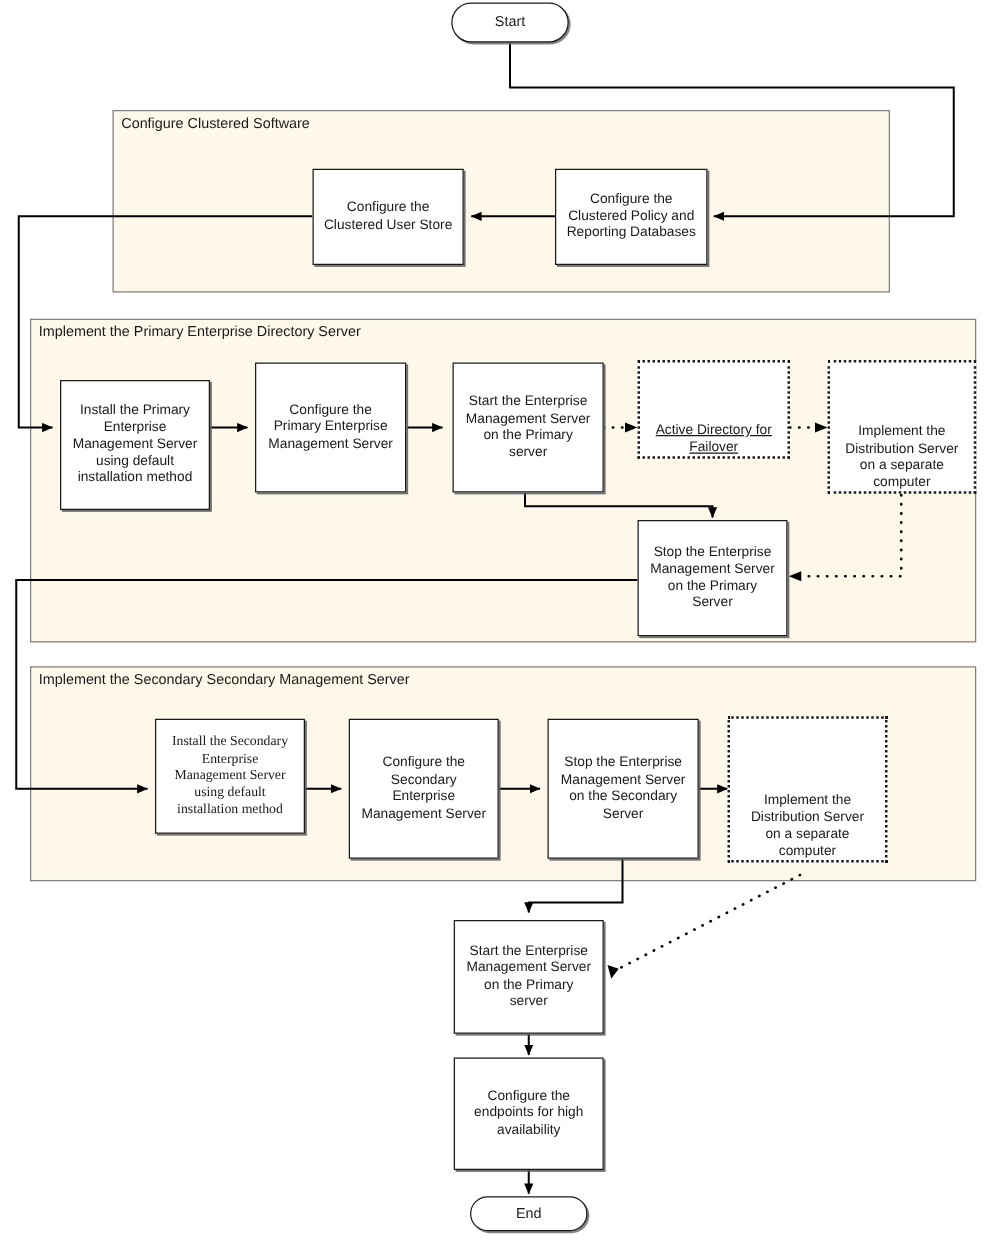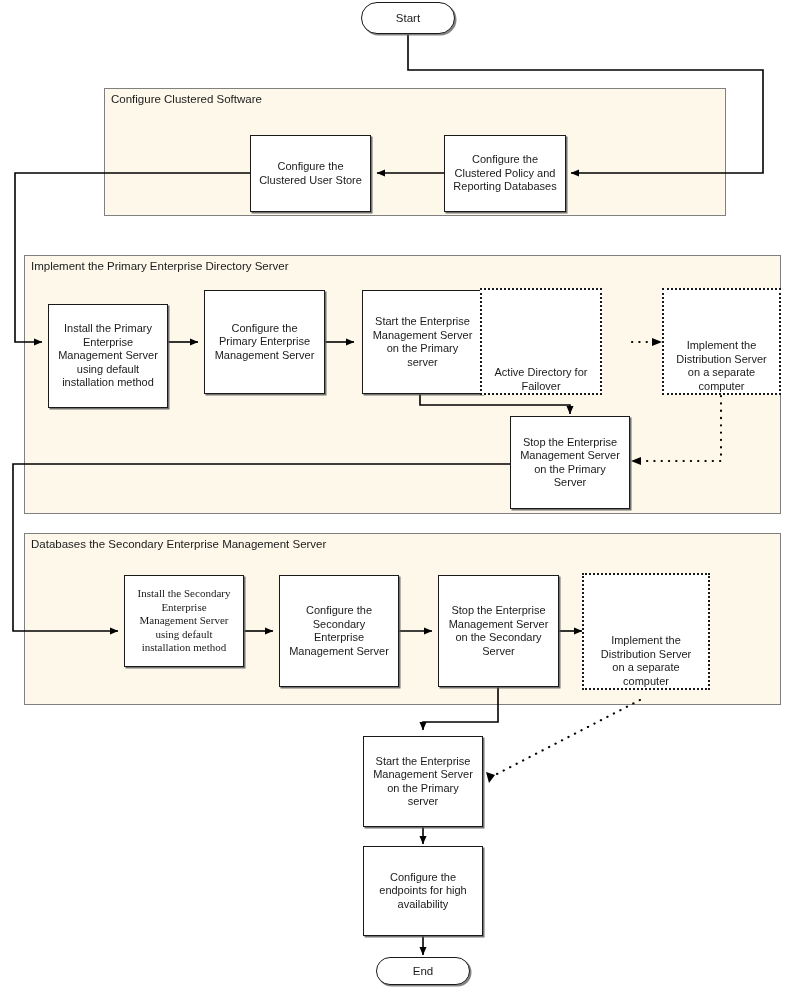--- a/index.html
+++ b/index.html
@@ -76,30 +76,30 @@
     color: #1a1a1a;
     box-shadow: 1.5px 1.5px 0 rgba(110,110,110,0.85);
     text-align: center;
   }
 </style>
 </head>
 <body>
 
 <div id="canvas">
 
-  <div class="group-box" style="left:104px; top:88px; width:622px; height:128px;">
+  <div class="group-box" style="left:90px; top:88px; width:622px; height:146px;">
     <div class="group-title">Configure Clustered Software</div>
   </div>
 
   <div class="group-box" style="left:24px; top:255px; width:757px; height:259px;">
     <div class="group-title">Implement the Primary Enterprise Directory Server</div>
   </div>
 
   <div class="group-box" style="left:24px; top:533px; width:757px; height:172px;">
-    <div class="group-title">Databases the Secondary Enterprise Management Server</div>
+    <div class="group-title">Implement the Secondary Secondary Management Server</div>
   </div>
 
   <svg class="layer" viewBox="0 0 793 1003">
     <defs>
       <marker id="arrow" markerWidth="9" markerHeight="9" refX="8.3" refY="4" orient="auto" markerUnits="userSpaceOnUse">
         <path d="M0,0.3 L8.6,4 L0,7.7 z" fill="#000"></path>
       </marker>
       <marker id="arrowd" markerWidth="9" markerHeight="9" refX="8.3" refY="4" orient="auto" markerUnits="userSpaceOnUse">
         <path d="M0,0.3 L8.6,4 L0,7.7 z" fill="#000"></path>
       </marker>
@@ -186,21 +186,21 @@
 Management Server</span>
   </div>
 
   <div class="node" style="left:362px; top:290px; width:121px; height:104px;">
     <span class="label">Start the Enterprise
 Management Server
 on the Primary
 server</span>
   </div>
 
-  <div class="node dotted" style="left:480px; top:288px; width:122px; height:107px;">
+  <div class="node dotted" style="left:510px; top:288px; width:122px; height:79px;text-decoration:underline;">
     <span class="label">Active Directory for
 Failover</span>
   </div>
 
   <div class="node dotted" style="left:662px; top:288px; width:119px; height:107px;">
     <span class="label">Implement the
 Distribution Server
 on a separate
 computer</span>
   </div>

